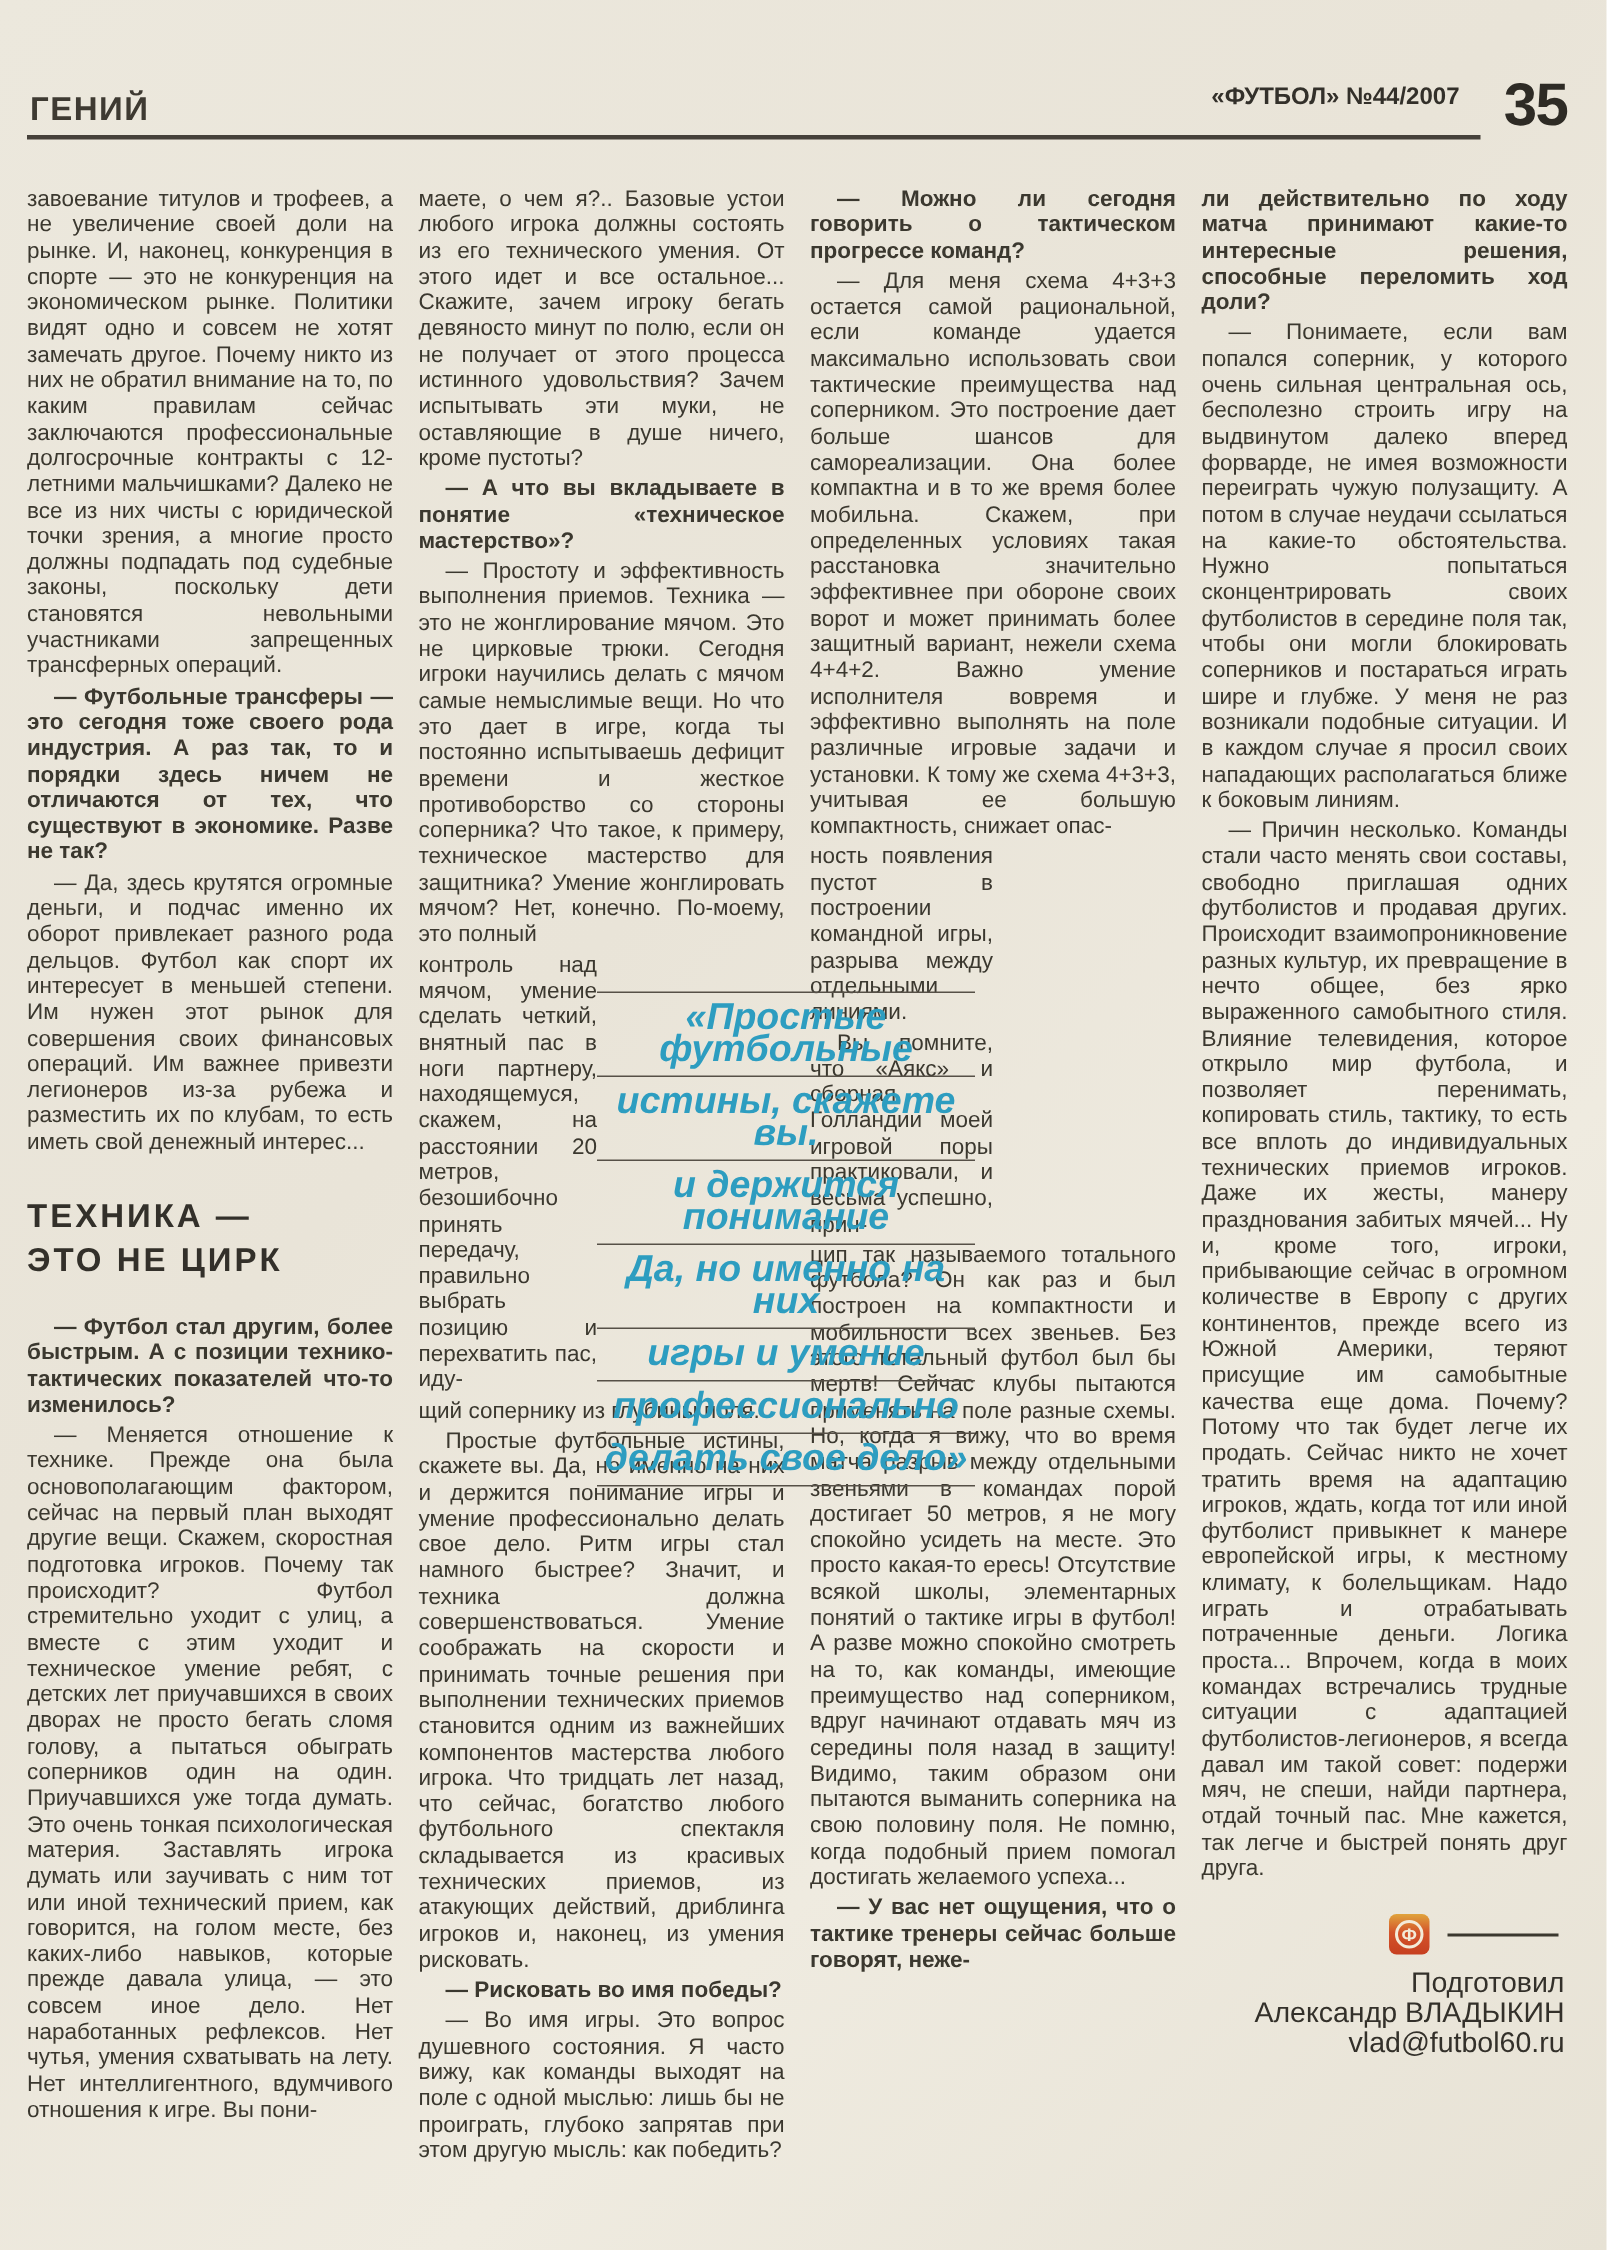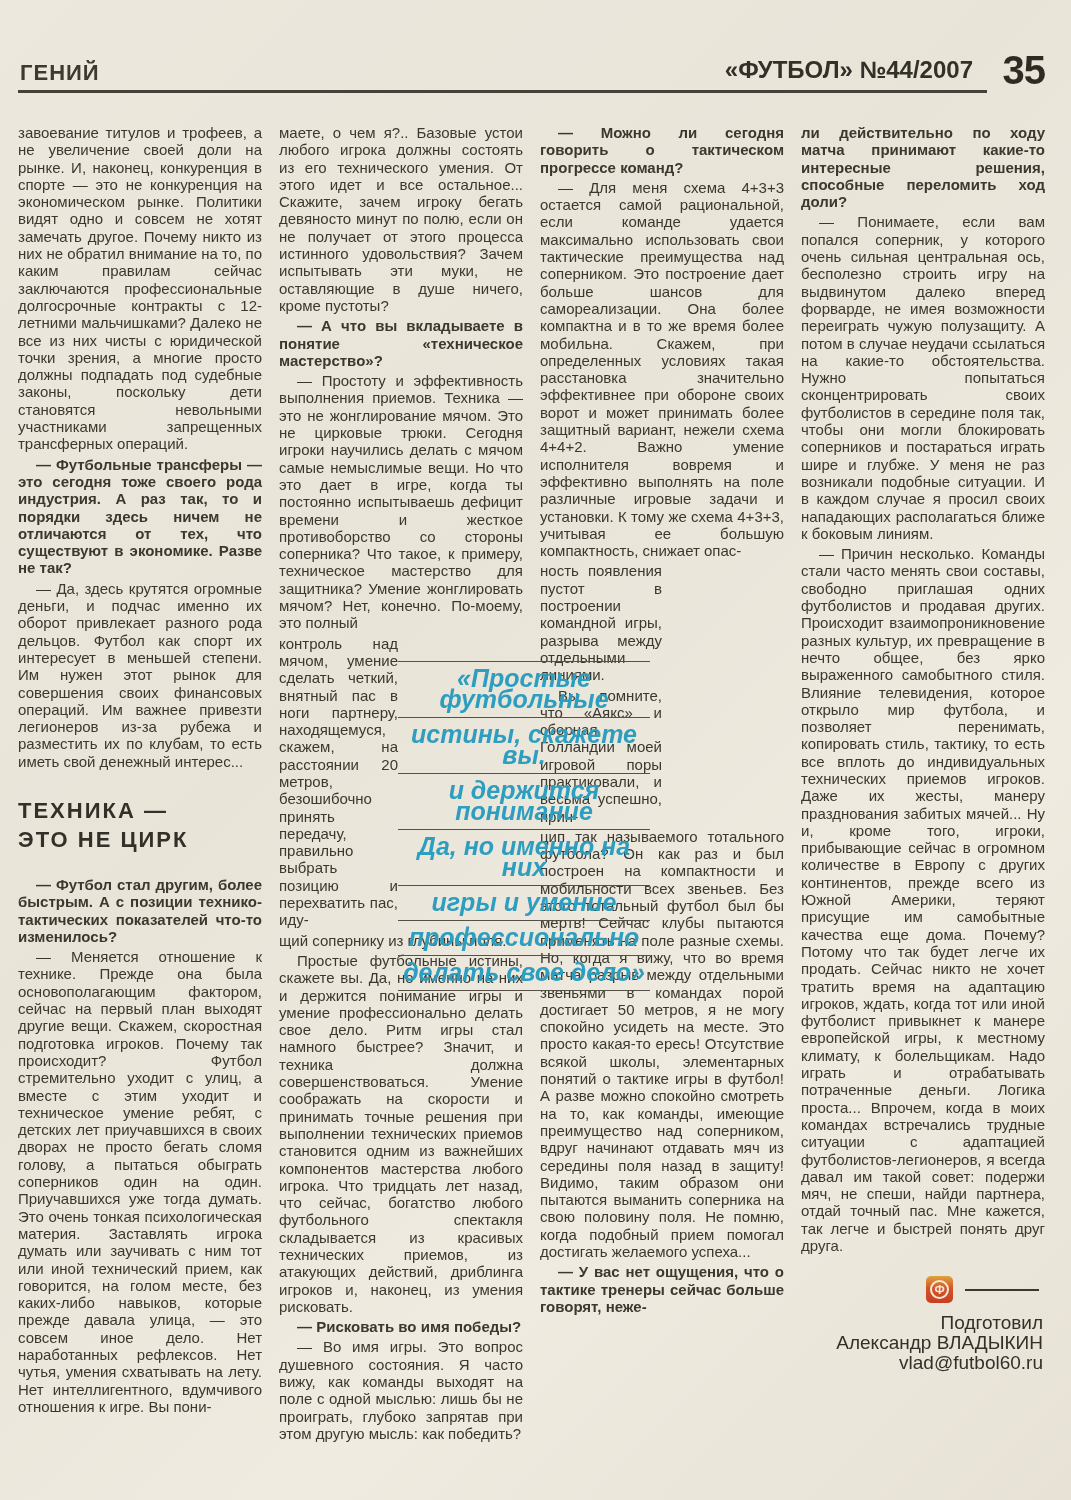--- a/index.html
+++ b/index.html
@@ -7,21 +7,21 @@
   .page {
     width:1071px; height:1500px; overflow:hidden; position:relative;
     background:linear-gradient(135deg,#ece8dd 0%,#e9e4d8 40%,#efebe0 70%,#e7e2d5 100%);
     color:#3b382f;
     padding:8px 26px 0 18px;
   }
   
   .hdr { position:relative; height:96px; }
   .hdr-rule { position:absolute; left:0; right:58px; top:82px; border-bottom:3px solid #46413a; }
   .hdr-title { position:absolute; left:2px; top:52px; font-size:22px; font-weight:bold; letter-spacing:1px; color:#3e3a32; }
-  .hdr-issue { position:absolute; right:72px; top:48px; font-size:24px; font-weight:bold; color:#33302a; }
+  .hdr-issue { position:absolute; right:72px; top:48px; font-size:16px; font-weight:bold; color:#33302a; }
   .hdr-page { position:absolute; right:0; top:40px; font-size:40px; font-weight:bold; letter-spacing:-1px; color:#2e2b25; }
   
   .cols { position:relative; display:flex; gap:17px; margin-top:20px; height:1382px; }
   .col { width:244px; flex:0 0 244px; font-size:15px; line-height:17.3px; text-align:justify; }
   p.body { margin:0 0 3px 0; text-indent:18px; }
   p.noindent { text-indent:0; }
   p.q { font-weight:bold; }
   .subhead { font-size:22px; font-weight:bold; letter-spacing:2px; line-height:29px; margin:26px 0 22px 0; color:#33302a; }
   .subhead.cyan { color:#2695b8; }
   .narrow2 { width:119px; }

